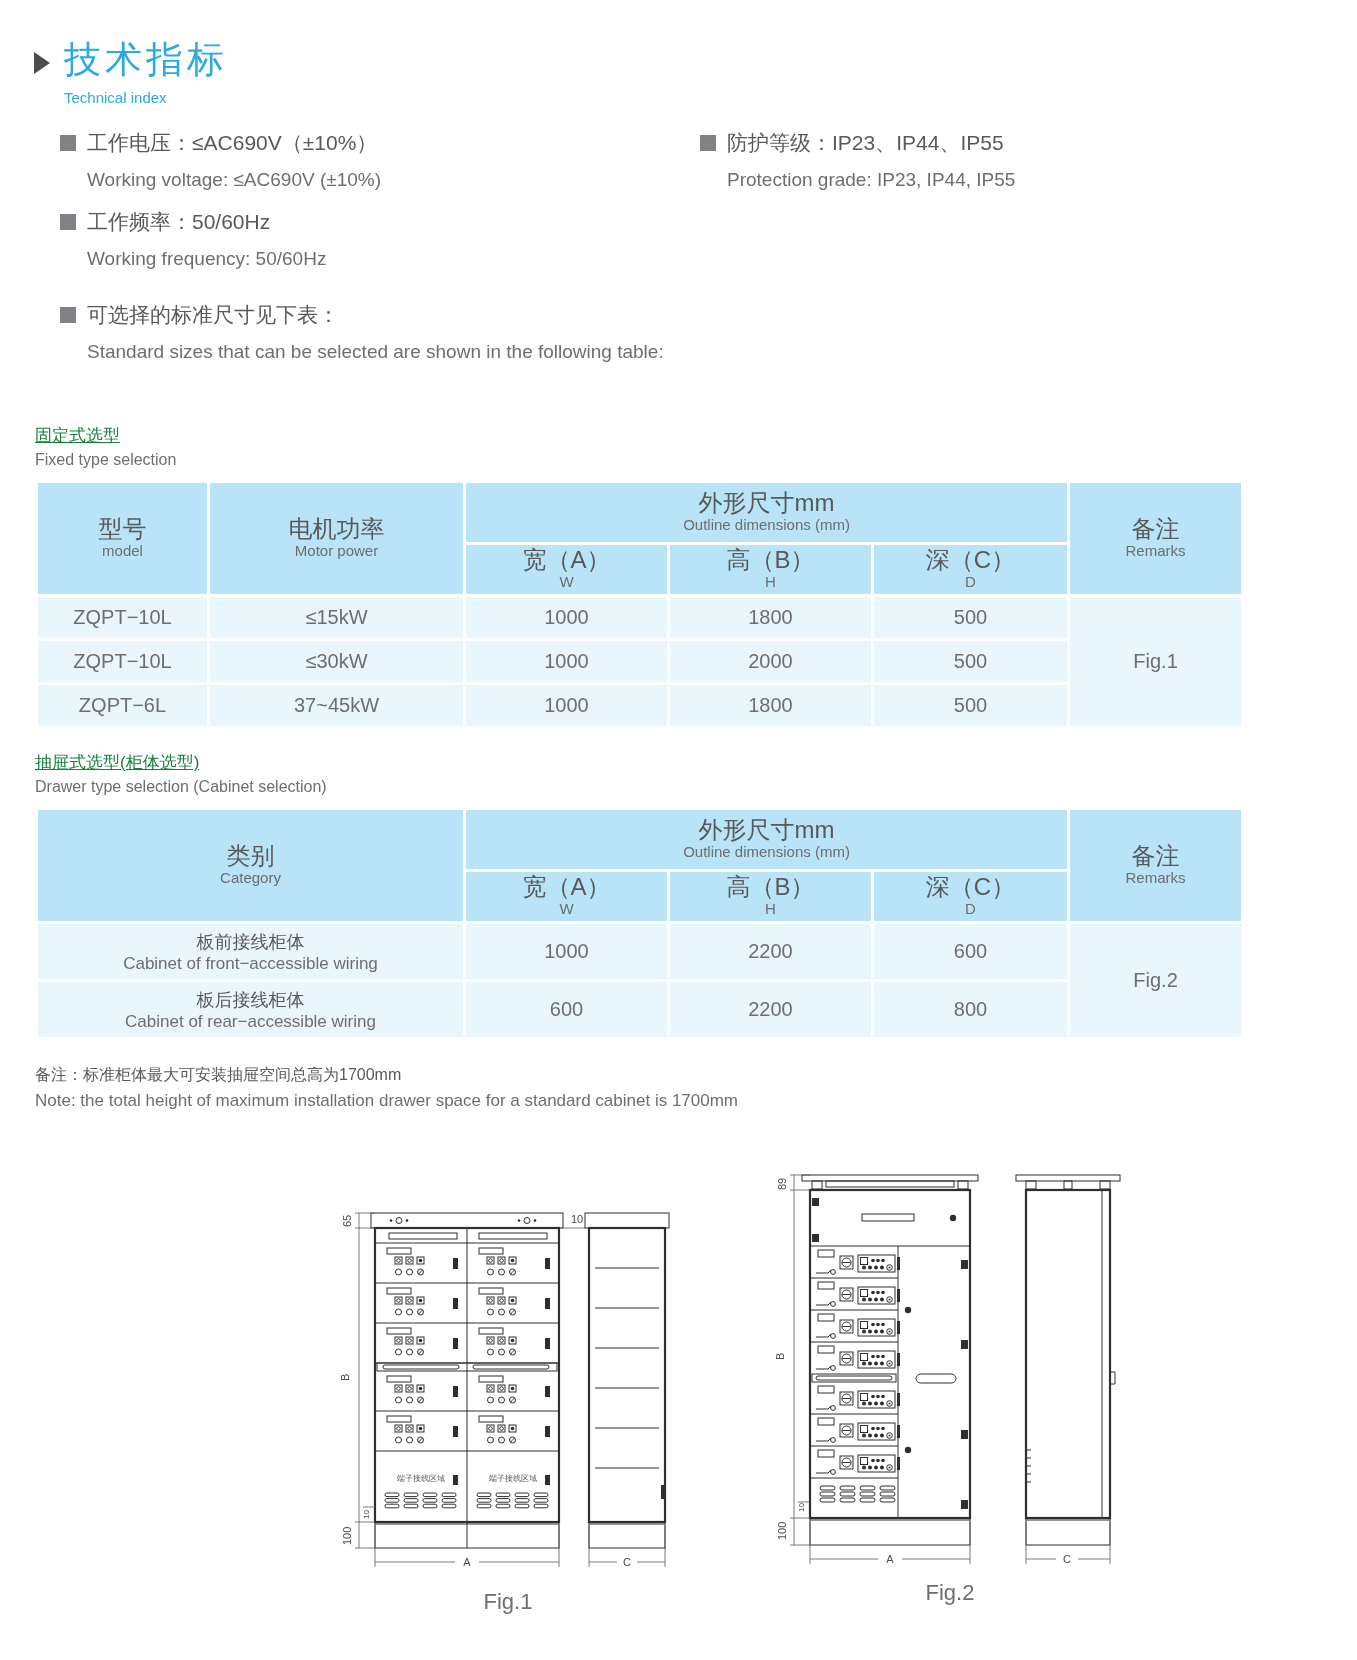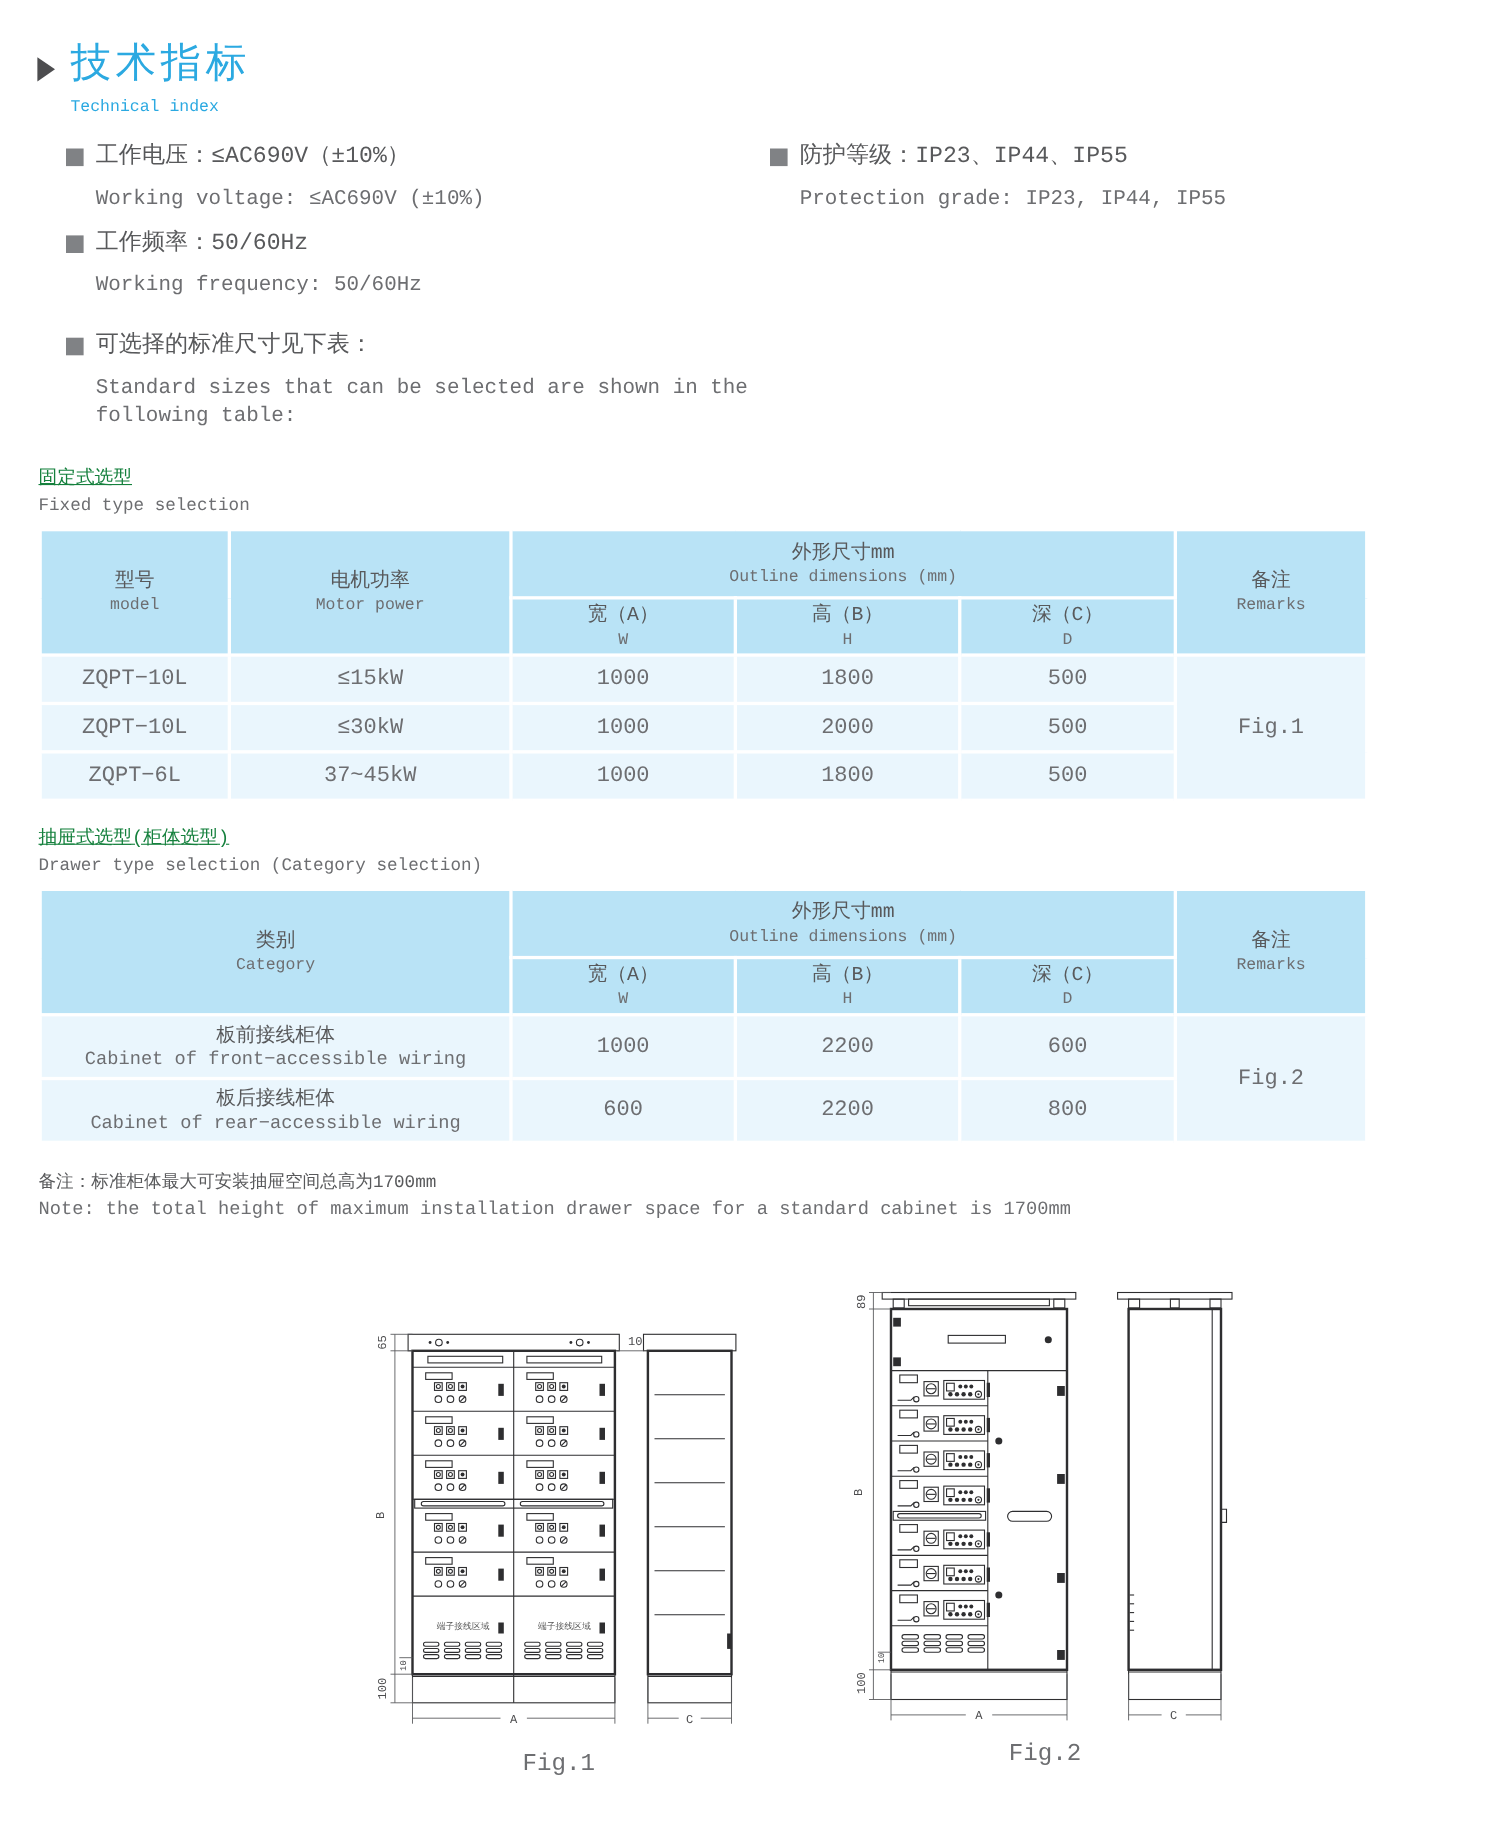--- a/index.html
+++ b/index.html
@@ -1,17 +1,17 @@
 <!DOCTYPE html>
 <html><head>
 <meta charset="utf-8">
 <style>
   html,body{margin:0;padding:0;background:#ffffff;}
   .page{position:relative;width:1357px;height:1660px;background:#fff;overflow:hidden;
-        font-family:Liberation Mono, monospace;color:#58595b;}
+        font-family:Liberation Sans, sans-serif;color:#58595b;}
 
   
   .title-block{position:absolute;left:34px;top:40px;display:flex;align-items:flex-start;}
   .title-arrow{width:0;height:0;margin-top:12px;margin-right:14px;
     border-top:11px solid transparent;border-bottom:11px solid transparent;border-left:16px solid #4d4d4f;}
   .title-cn{font-size:37px;color:#2ba9e1;letter-spacing:4px;line-height:1.1;}
   .title-en{font-size:15px;color:#2ba9e1;margin-top:8px;}
 
   
   .specs-left{position:absolute;left:60px;top:128px;width:630px;}
@@ -23,21 +23,21 @@
   .spec-item.last{margin-top:28px;}
 
   
   .content{position:absolute;left:35px;top:424px;width:1206px;}
   .sec-cn{font-size:17px;color:#15803d;text-decoration:underline;line-height:24px;}
   .sec-en{font-size:16px;color:#6d6e71;line-height:24px;margin-bottom:8px;}
   table{border-collapse:collapse;table-layout:fixed;width:1206px;margin-bottom:22px;}
   th,td{border:3px solid #fff;text-align:center;vertical-align:middle;padding:0;font-weight:normal;}
   thead th{background:#b9e3f6;}
   tbody td{background:#eaf6fd;}
-  .hcn{font-size:18px;color:#58595b;line-height:24px;}
+  .hcn{font-size:24px;color:#58595b;line-height:24px;}
   .hen{font-size:15px;color:#6d6e71;line-height:20px;}
   .val{font-size:20px;color:#6d6e71;}
   td .hcn{font-size:18px;}
   .row-h1{height:62px;} .row-h2{height:52px;}
   .t1 tbody tr{height:44px;} .t2 tbody tr{height:58px;}
   .note-cn{font-size:16px;color:#58595b;line-height:26px;margin-top:2px;}
   .note-en{font-size:17px;color:#6d6e71;line-height:26px;}
 
   
   .fig{position:absolute;}
@@ -168,21 +168,21 @@
           <td class="val">ZQPT−6L</td>
           <td class="val">37~45kW</td>
           <td class="val">1000</td>
           <td class="val">1800</td>
           <td class="val">500</td>
         </tr>
       </tbody>
     </table>
 
     <div class="sec-cn">抽屉式选型(柜体选型)</div>
-    <div class="sec-en">Drawer type selection (Category selection)</div>
+    <div class="sec-en">Drawer type selection (Cabinet selection)</div>
 
     <table class="t2">
       <colgroup>
           <col style="width:428px">
           <col style="width:204px">
           <col style="width:204px">
           <col style="width:196px">
           <col style="width:174px">
         </colgroup>
       <thead>

